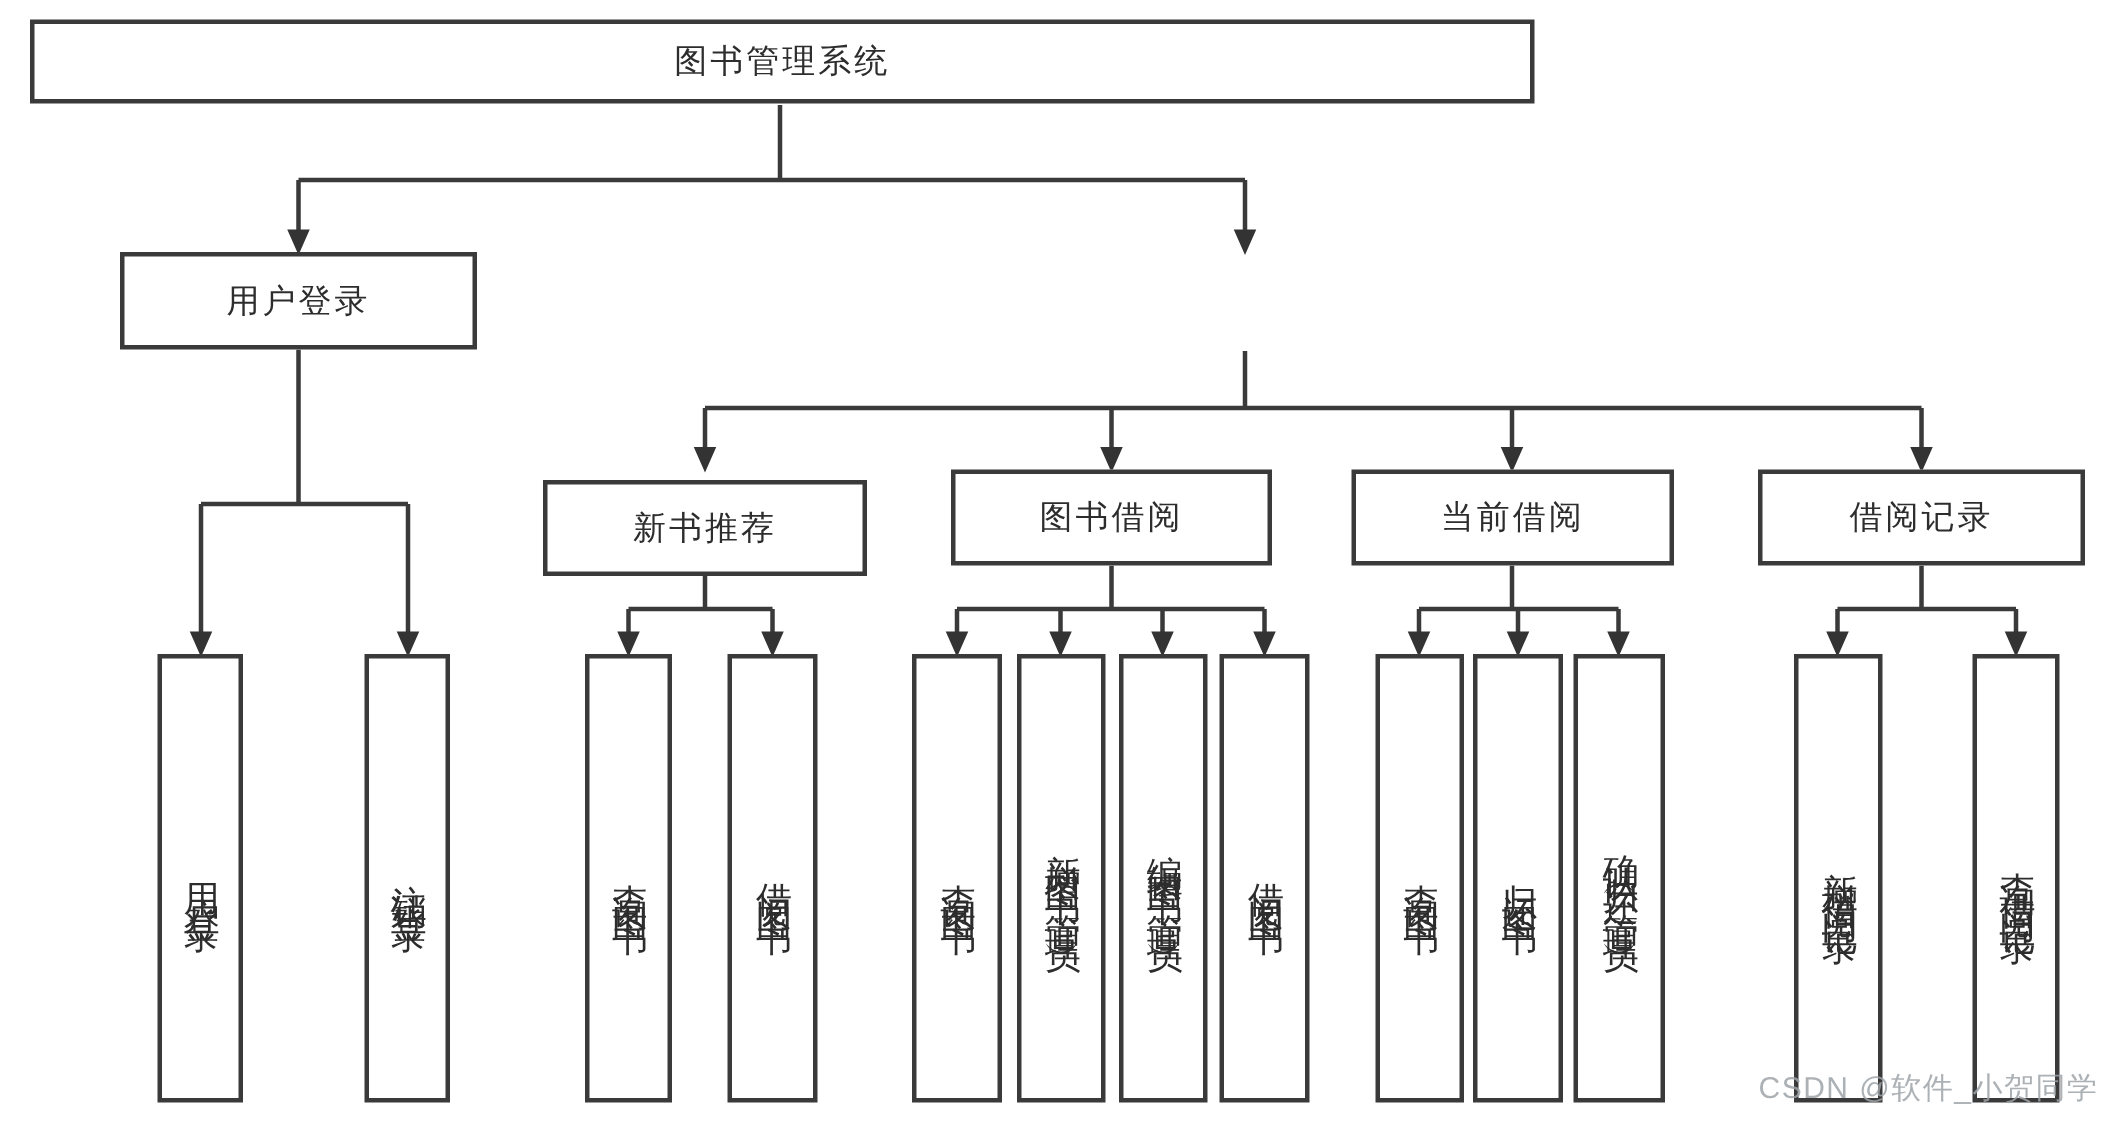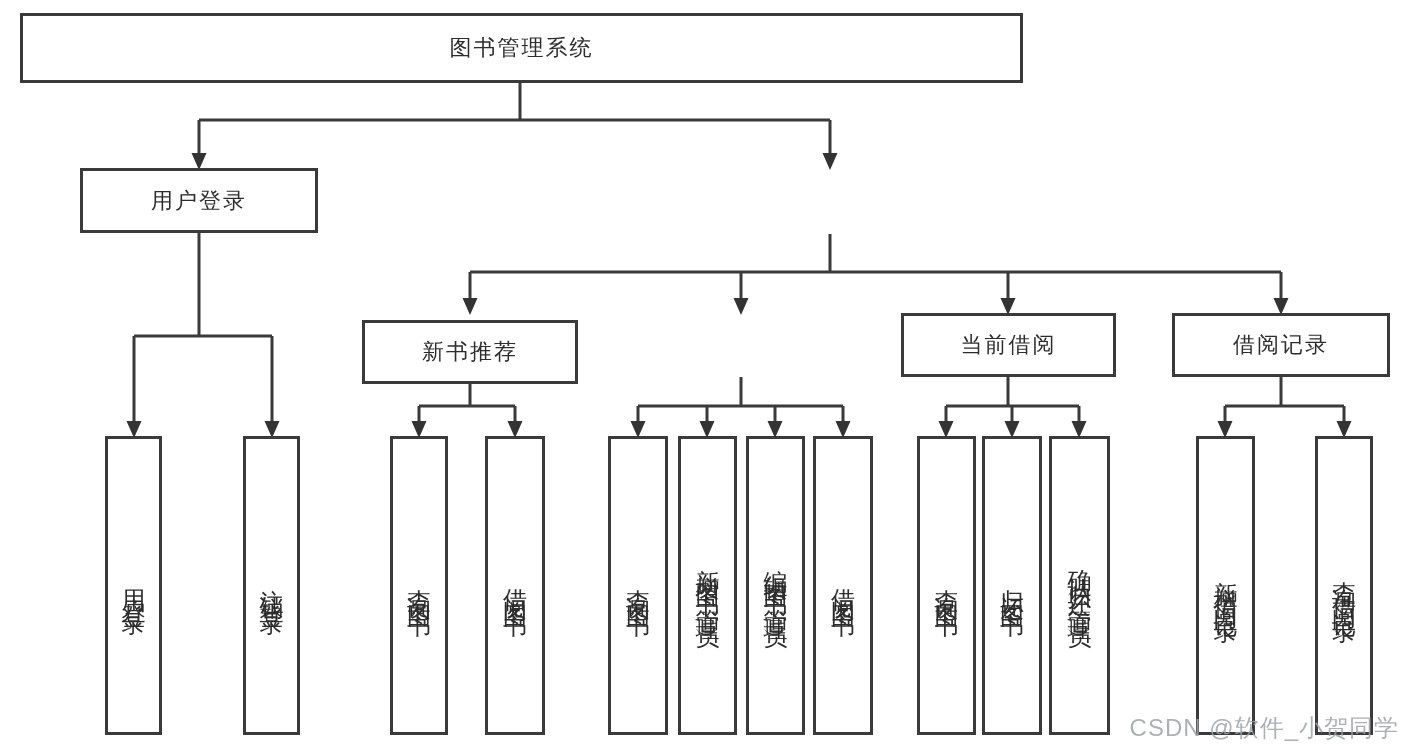--- a/index.html
+++ b/index.html
@@ -17,21 +17,21 @@
     display:flex; align-items:center; justify-content:center;
     color:#2d2d2d; text-align:center; white-space:nowrap;
   }
   .node.h { font-size:22px; letter-spacing:2px; }
   .node.v {
     writing-mode:vertical-rl; text-orientation:mixed;
     font-size:24px; letter-spacing:8px; line-height:1;
   }
   .watermark {
     position:absolute; right:6px; top:712px;
-    font-size:24px; letter-spacing:1px; color:rgba(158,163,168,0.85);
+    font-size:20px; letter-spacing:1px; color:rgba(158,163,168,0.85);
     z-index:5; pointer-events:none;
   }
 </style>
 </head>
 <body>
 
 <div class="canvas">
 
   <svg class="wires" viewBox="0 0 1405 747" xmlns="http://www.w3.org/2000/svg">
 
@@ -64,25 +64,26 @@
       <path class="wire" d="M1008 377 V406 M946 406 H1079 M946 406 V422 M1012 406 V422 M1079 406 V422"></path>
       <path class="arrowhead" d="M938.5 421 L953.5 421 L946 438 Z M1004.5 421 L1019.5 421 L1012 438 Z M1071.5 421 L1086.5 421 L1079 438 Z"></path>
     </g>
 
     <g>
       <path class="wire" d="M1281 377 V406 M1225 406 H1344 M1225 406 V422 M1344 406 V422"></path>
       <path class="arrowhead" d="M1217.5 421 L1232.5 421 L1225 438 Z M1336.5 421 L1351.5 421 L1344 438 Z"></path>
     </g>
   </svg>
 
-  <div class="node h" style="left:20px;top:13px;width:1003px;height:70px">图书管理系统</div>
+  <div class="node h" style="left:20px;top:13px;width:1003px;height:56px">图书管理系统</div>
 
   <div class="node h" style="left:80px;top:168px;width:238px;height:65px">用户登录</div>
 
   <div class="node h" style="left:362px;top:320px;width:216px;height:64px">新书推荐</div>
+  <div class="node h" style="left:634px;top:313px;width:214px;height:64px">图书借阅</div>
   <div class="node h" style="left:901px;top:313px;width:215px;height:64px">当前借阅</div>
   <div class="node h" style="left:1172px;top:313px;width:218px;height:64px">借阅记录</div>
 
   <div class="node v" style="left:105px;top:436px;width:57px;height:299px">用户登录</div>
   <div class="node v" style="left:243px;top:436px;width:57px;height:299px">注销登录</div>
 
   <div class="node v" style="left:390px;top:436px;width:58px;height:299px">查询图书</div>
   <div class="node v" style="left:485px;top:436px;width:60px;height:299px">借阅图书</div>
 
   <div class="node v" style="left:608px;top:436px;width:60px;height:299px">查询图书</div>

